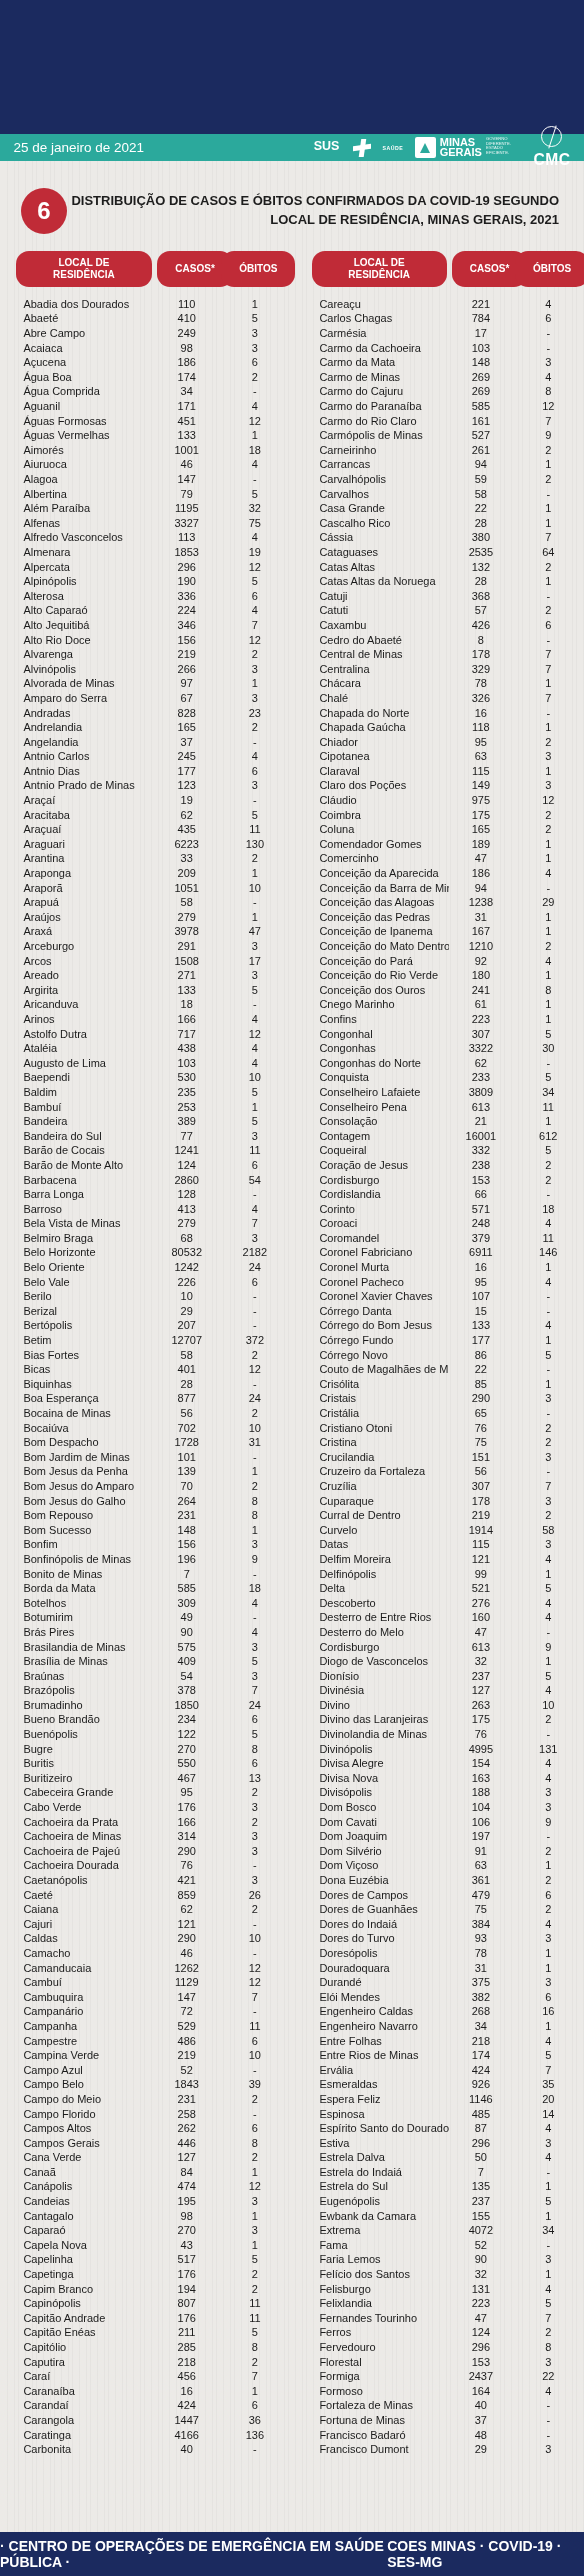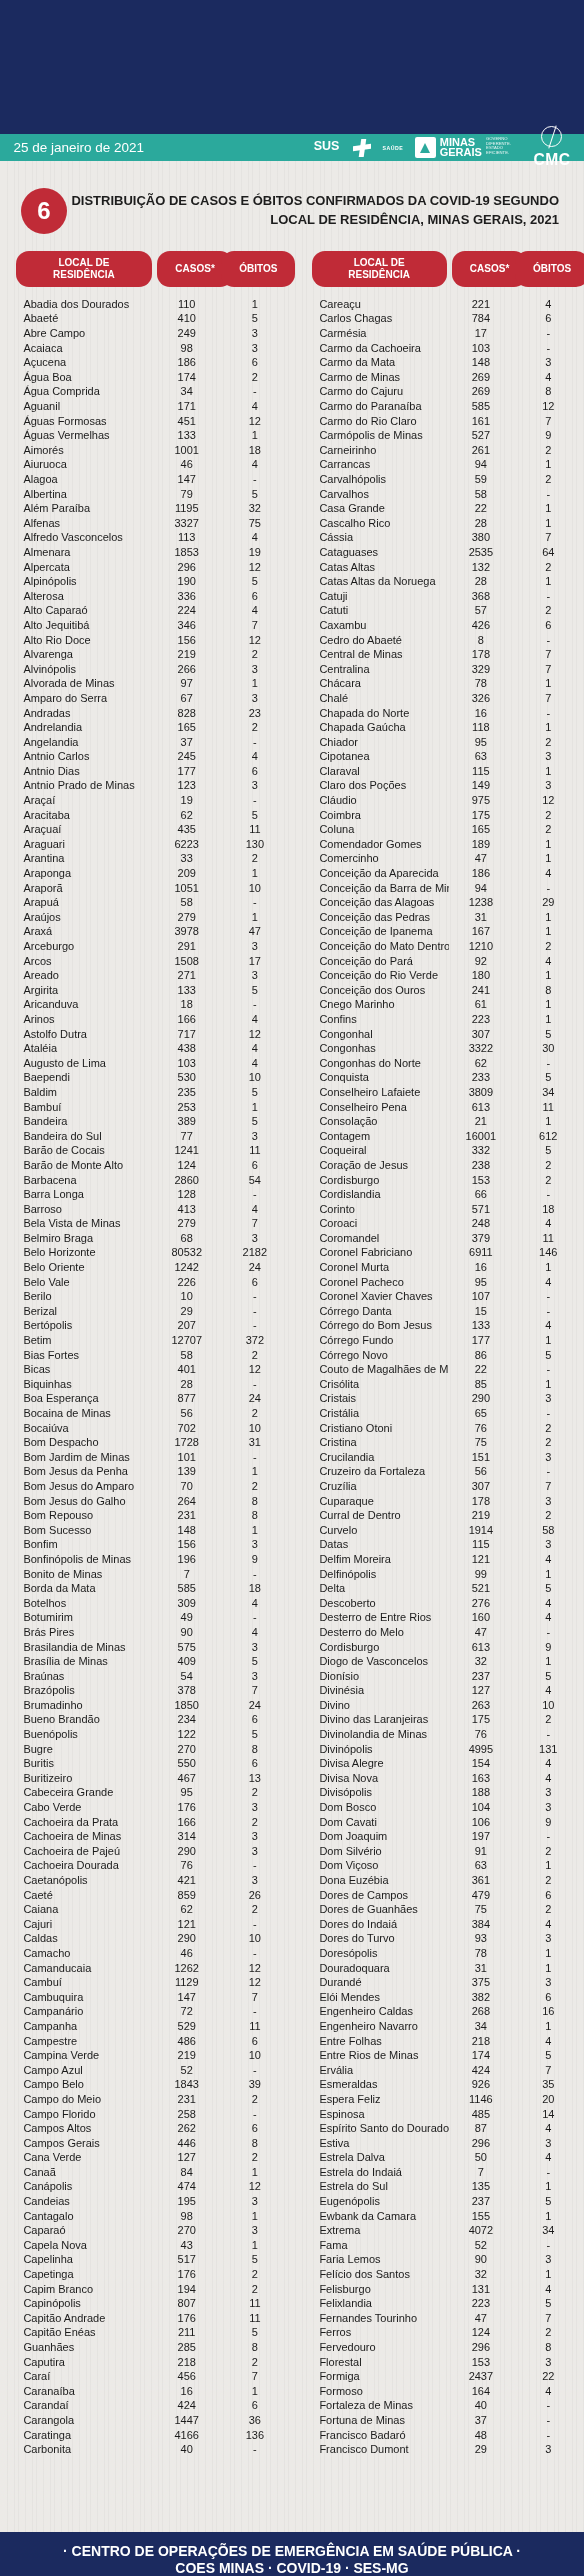--- a/index.html
+++ b/index.html
@@ -50,21 +50,21 @@
   .c-obitos{width:26%;box-sizing:border-box;}
   .tbody{margin-top:10px;}
   .trow{display:flex;align-items:center;height:14.6px;font-size:11px;color:#1b1b1b;}
   .trow .c-name{padding-left:10.4px;white-space:nowrap;overflow:hidden;}
   .trow .c-casos,.trow .c-obitos{text-align:center;}
   
   .footnotes{position:absolute;left:0;right:0;top:2496px;text-align:center;color:#222;}
   .footnotes .note{font-size:8.8px;}
   .footnotes .fonte{font-size:8.8px;margin-top:1.6px;}
   .bottombar{position:absolute;left:0;right:0;bottom:0;height:44px;background:var(--navy,#1B2A5F);color:#fff;
-    display:flex;flex-direction:column;align-items:center;justify-content:flex-end;gap:1px;}
+    display:flex;align-items:center;justify-content:flex-end;gap:1px;}
   .bottombar .b1{font-size:14px;font-weight:bold;}
   .bottombar .b2{font-size:14px;font-weight:bold;}
 </style>
 </head>
 <body>
 
 <div class="page">
 
   <div class="hdr">
   </div>
@@ -808,21 +808,21 @@
             <span class="c-name">Capitão Andrade</span>
             <span class="c-casos">176</span>
             <span class="c-obitos">11</span>
           </div>
           <div class="trow">
             <span class="c-name">Capitão Enéas</span>
             <span class="c-casos">211</span>
             <span class="c-obitos">5</span>
           </div>
           <div class="trow">
-            <span class="c-name">Guanhães</span>
+            <span class="c-name">Capitólio</span>
             <span class="c-casos">285</span>
             <span class="c-obitos">8</span>
           </div>
           <div class="trow">
             <span class="c-name">Caputira</span>
             <span class="c-casos">218</span>
             <span class="c-obitos">2</span>
           </div>
           <div class="trow">
             <span class="c-name">Caraí</span>

